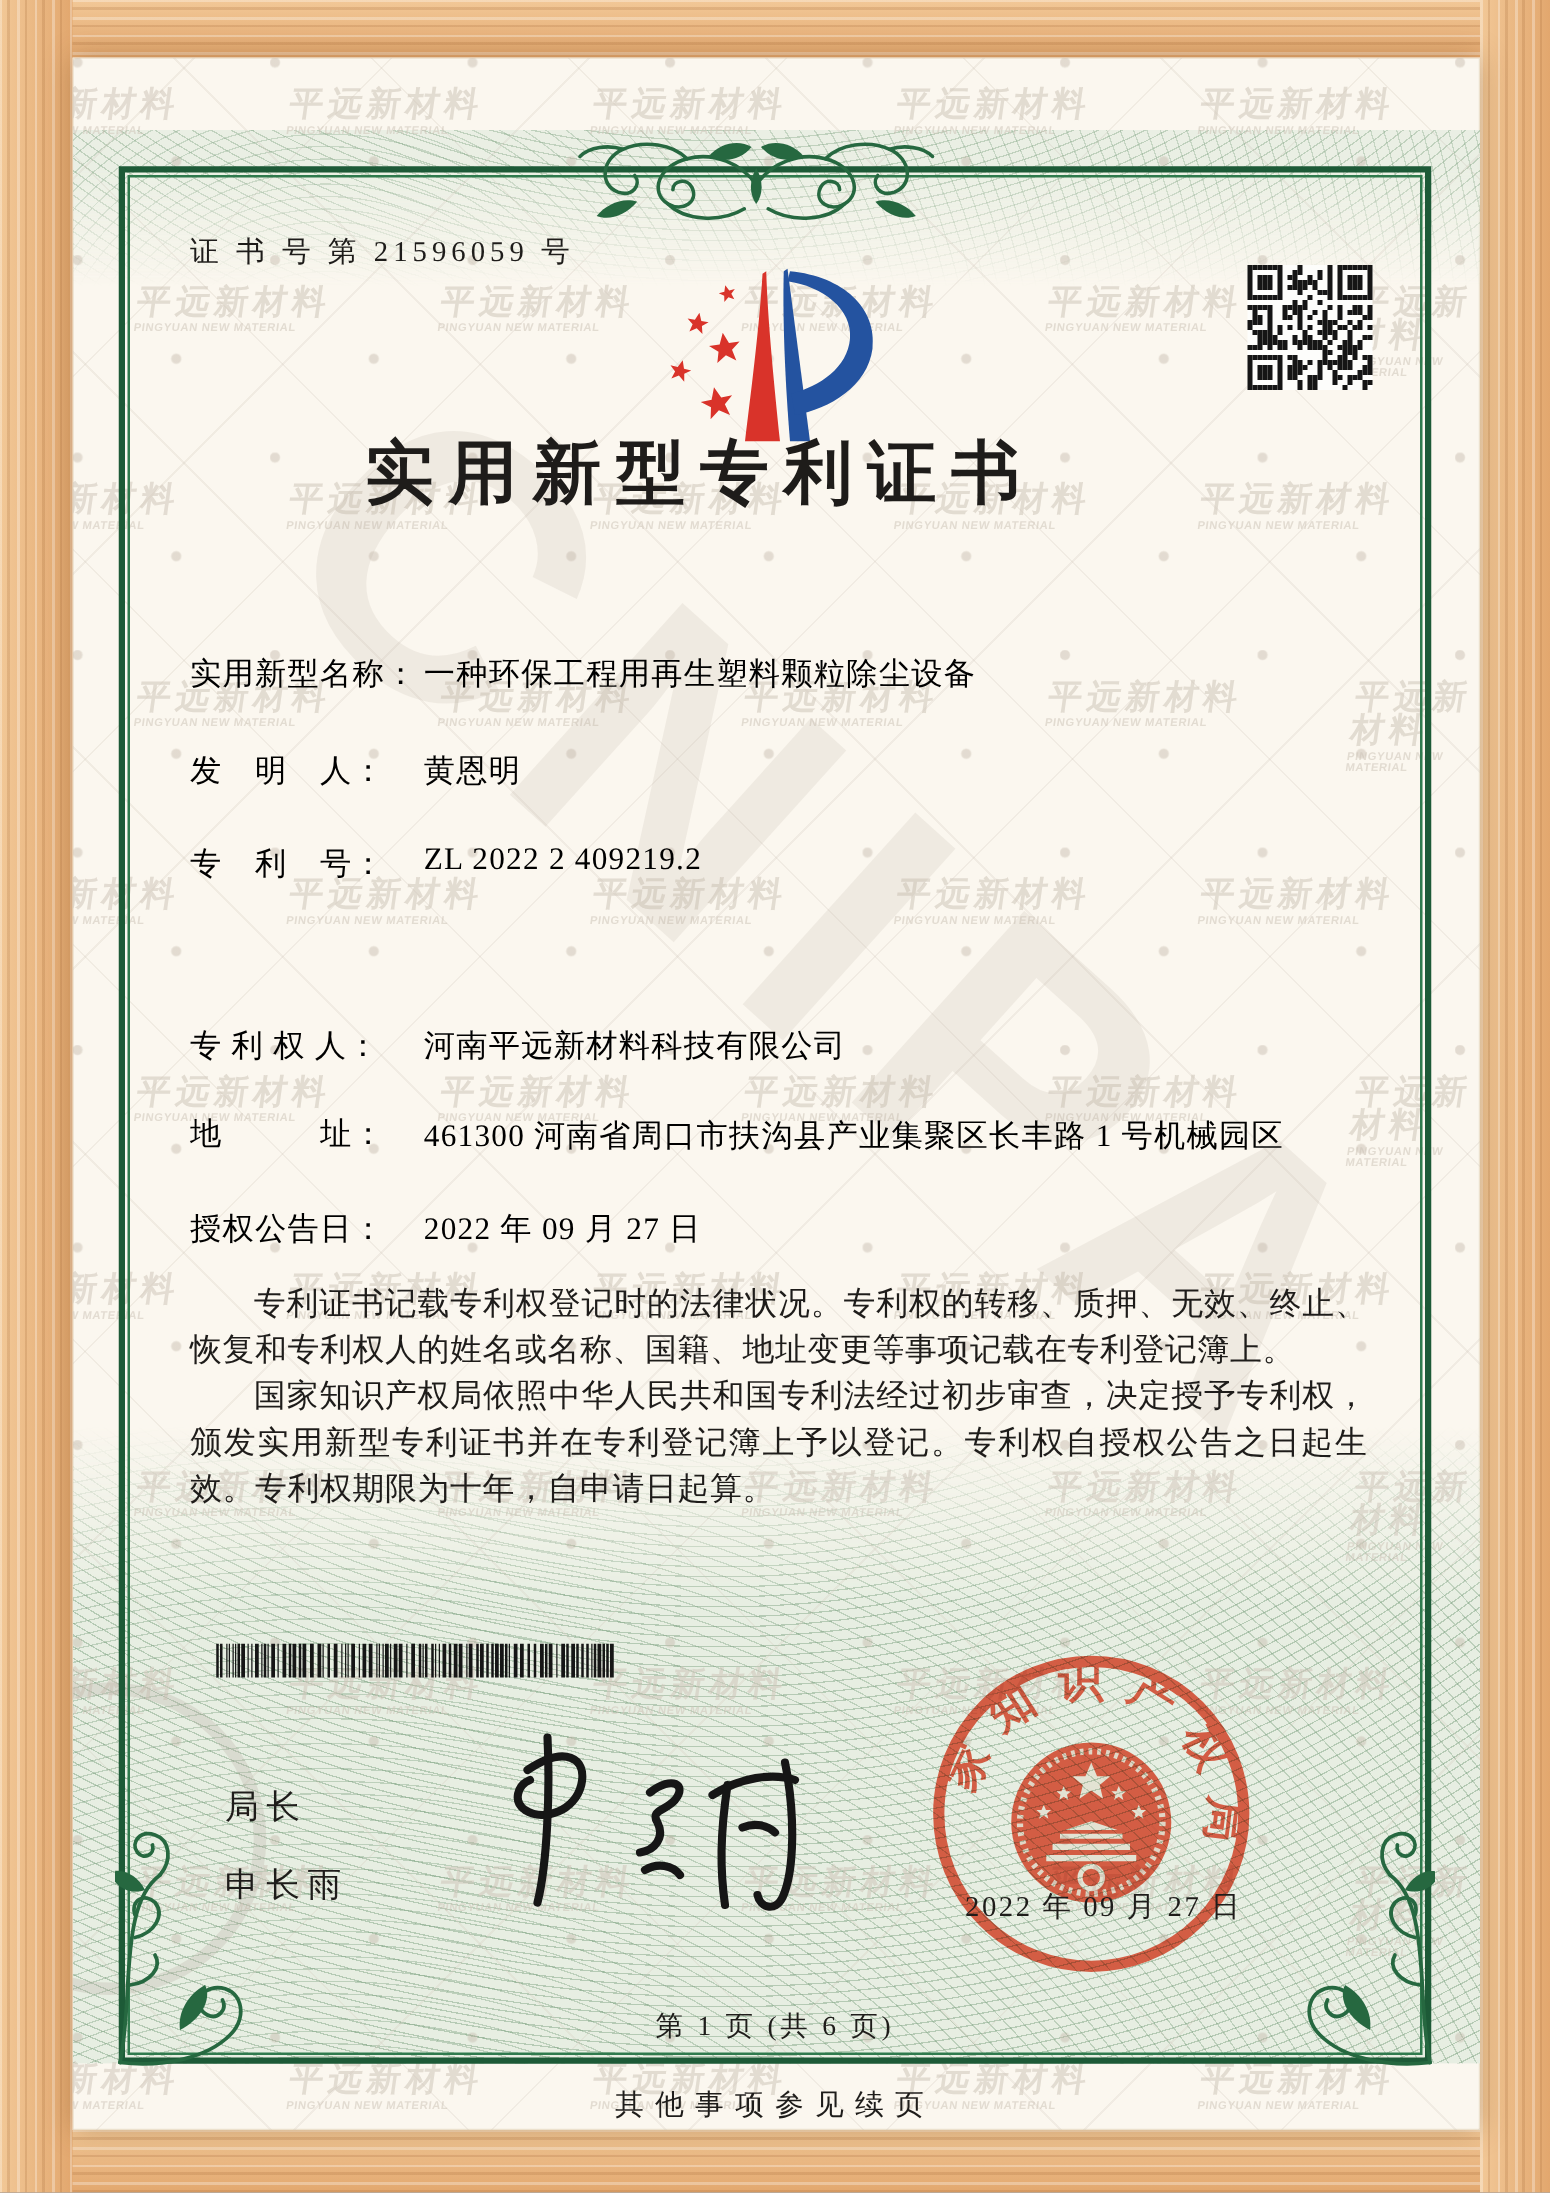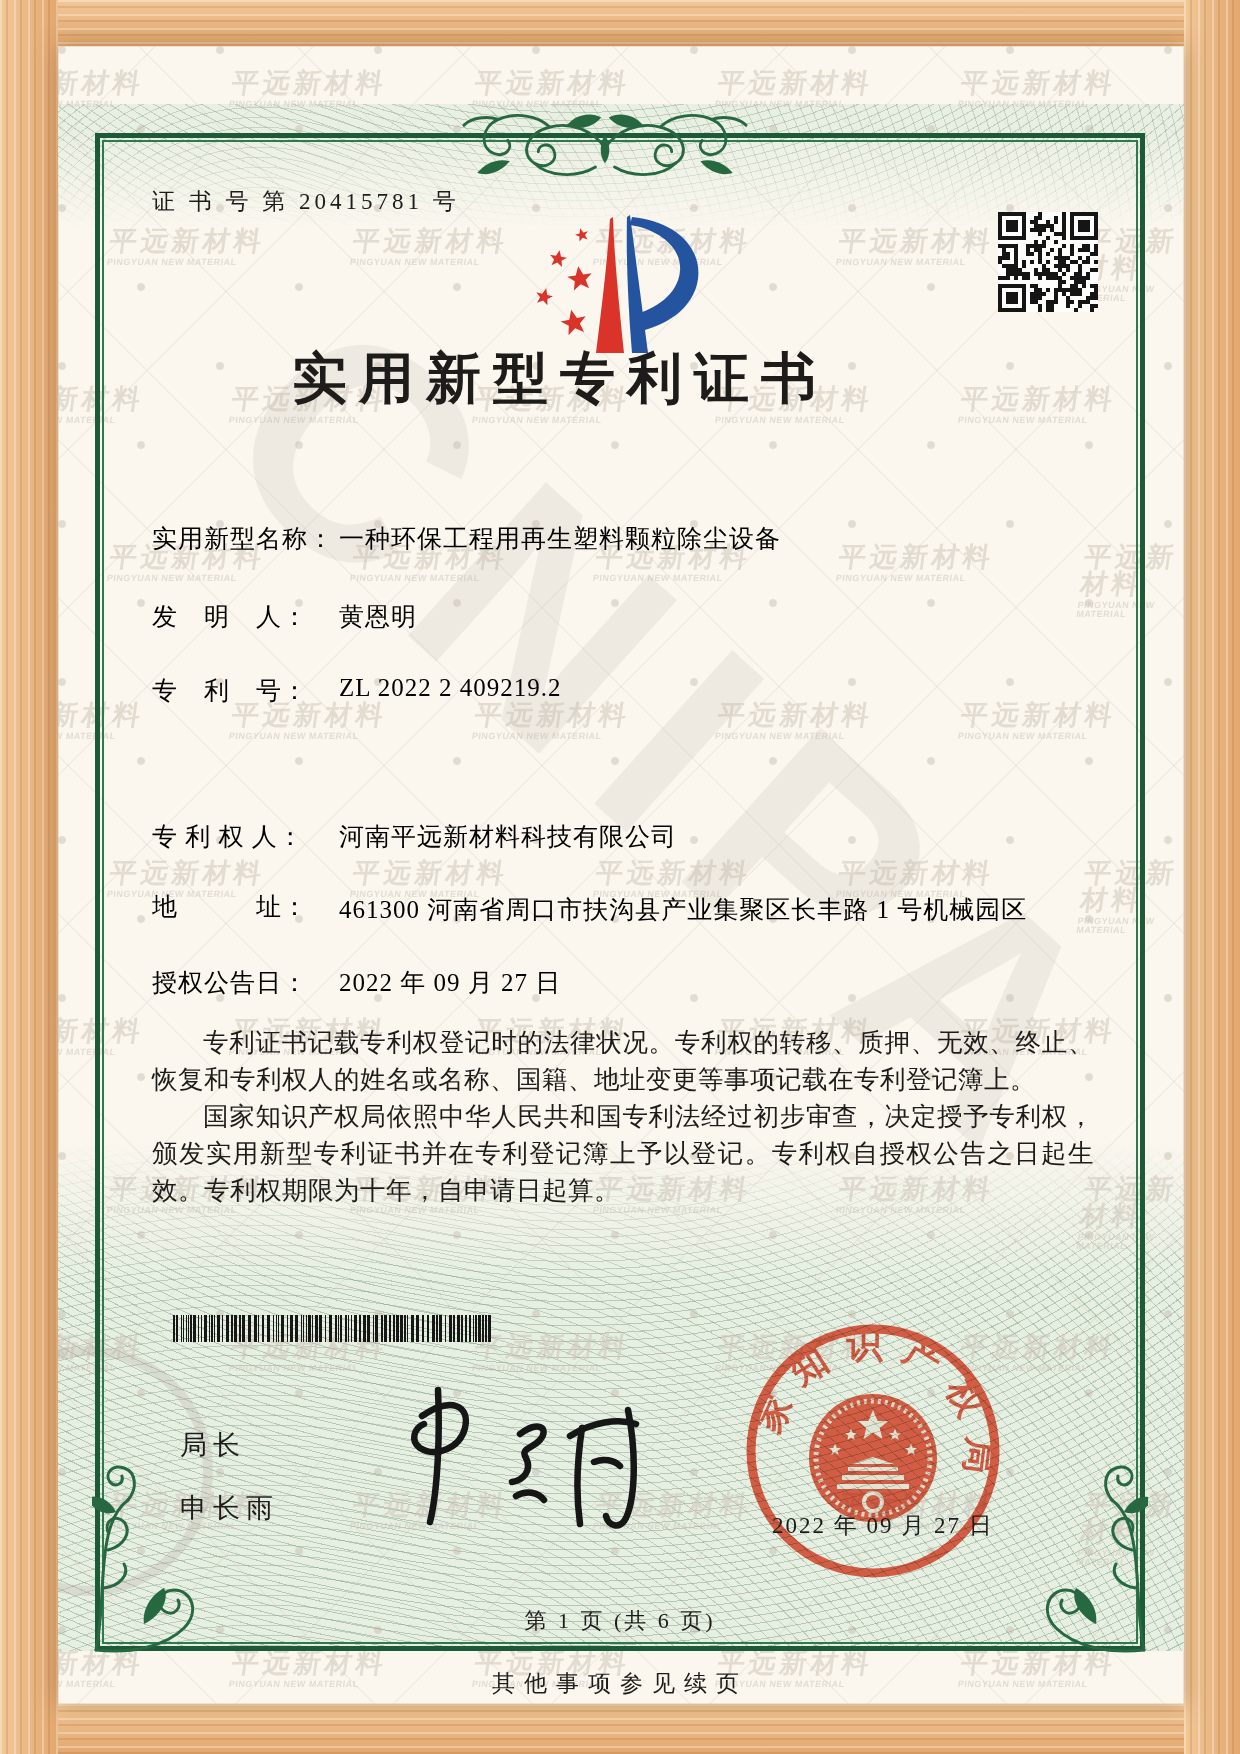--- a/index.html
+++ b/index.html
@@ -367,21 +367,21 @@
         <path d="M146,196 C110,200 76,192 58,174 C42,158 50,136 68,136 C82,136 88,152 76,158 C68,162 60,154 64,146"></path>
         <path d="M146,196 C138,158 142,116 134,82 C130,64 122,52 114,46"></path>
         <path d="M134,96 C118,92 110,78 118,68 C126,60 138,66 134,78"></path>
         <path d="M138,134 C122,132 112,120 118,110"></path>
         <path d="M114,46 C104,34 106,18 118,14 C130,10 138,20 132,28 C127,34 118,30 120,22"></path>
         <path d="M98,170 C82,162 72,146 78,134 C92,142 100,156 98,170 Z" fill="#266840" stroke="none"></path>
         <path d="M126,58 C132,46 144,40 154,44 C150,56 138,62 126,58 Z" fill="#266840" stroke="none"></path>
       </g>
     </svg>
 
-    <div id="cert-no" class="txt">证 书 号 第 20415781 号</div>
+    <div id="cert-no" class="txt">证 书 号 第 21596059 号</div>
 
     <svg id="logo" width="190" height="170" viewBox="0 0 190 170">
       <defs>
         <path id="star" d="M0,-10 L2.9,-3.1 L9.5,-3.1 L4.2,1.2 L5.9,8.1 L0,4 L-5.9,8.1 L-4.2,1.2 L-9.5,-3.1 L-2.9,-3.1 Z"></path>
       </defs>
       <path d="M93,22 C94,60 100,120 104,158 L76,158 C82,110 88,60 90,24 Z" fill="#d9332a"></path>
       <path d="M110,20 L128,158 L112,158 C108,110 106,60 107,22 Z" fill="#2453a0"></path>
       <path d="M112,22 C155,26 182,52 178,84 C174,114 144,132 116,137 L113,120 C136,114 158,99 160,76 C162,52 138,34 110,30 Z" fill="#2453a0"></path>
       <g fill="#d9332a">
         <use href="#star" xlink:href="#star" transform="translate(62,40) scale(0.7) rotate(-15)"></use>

